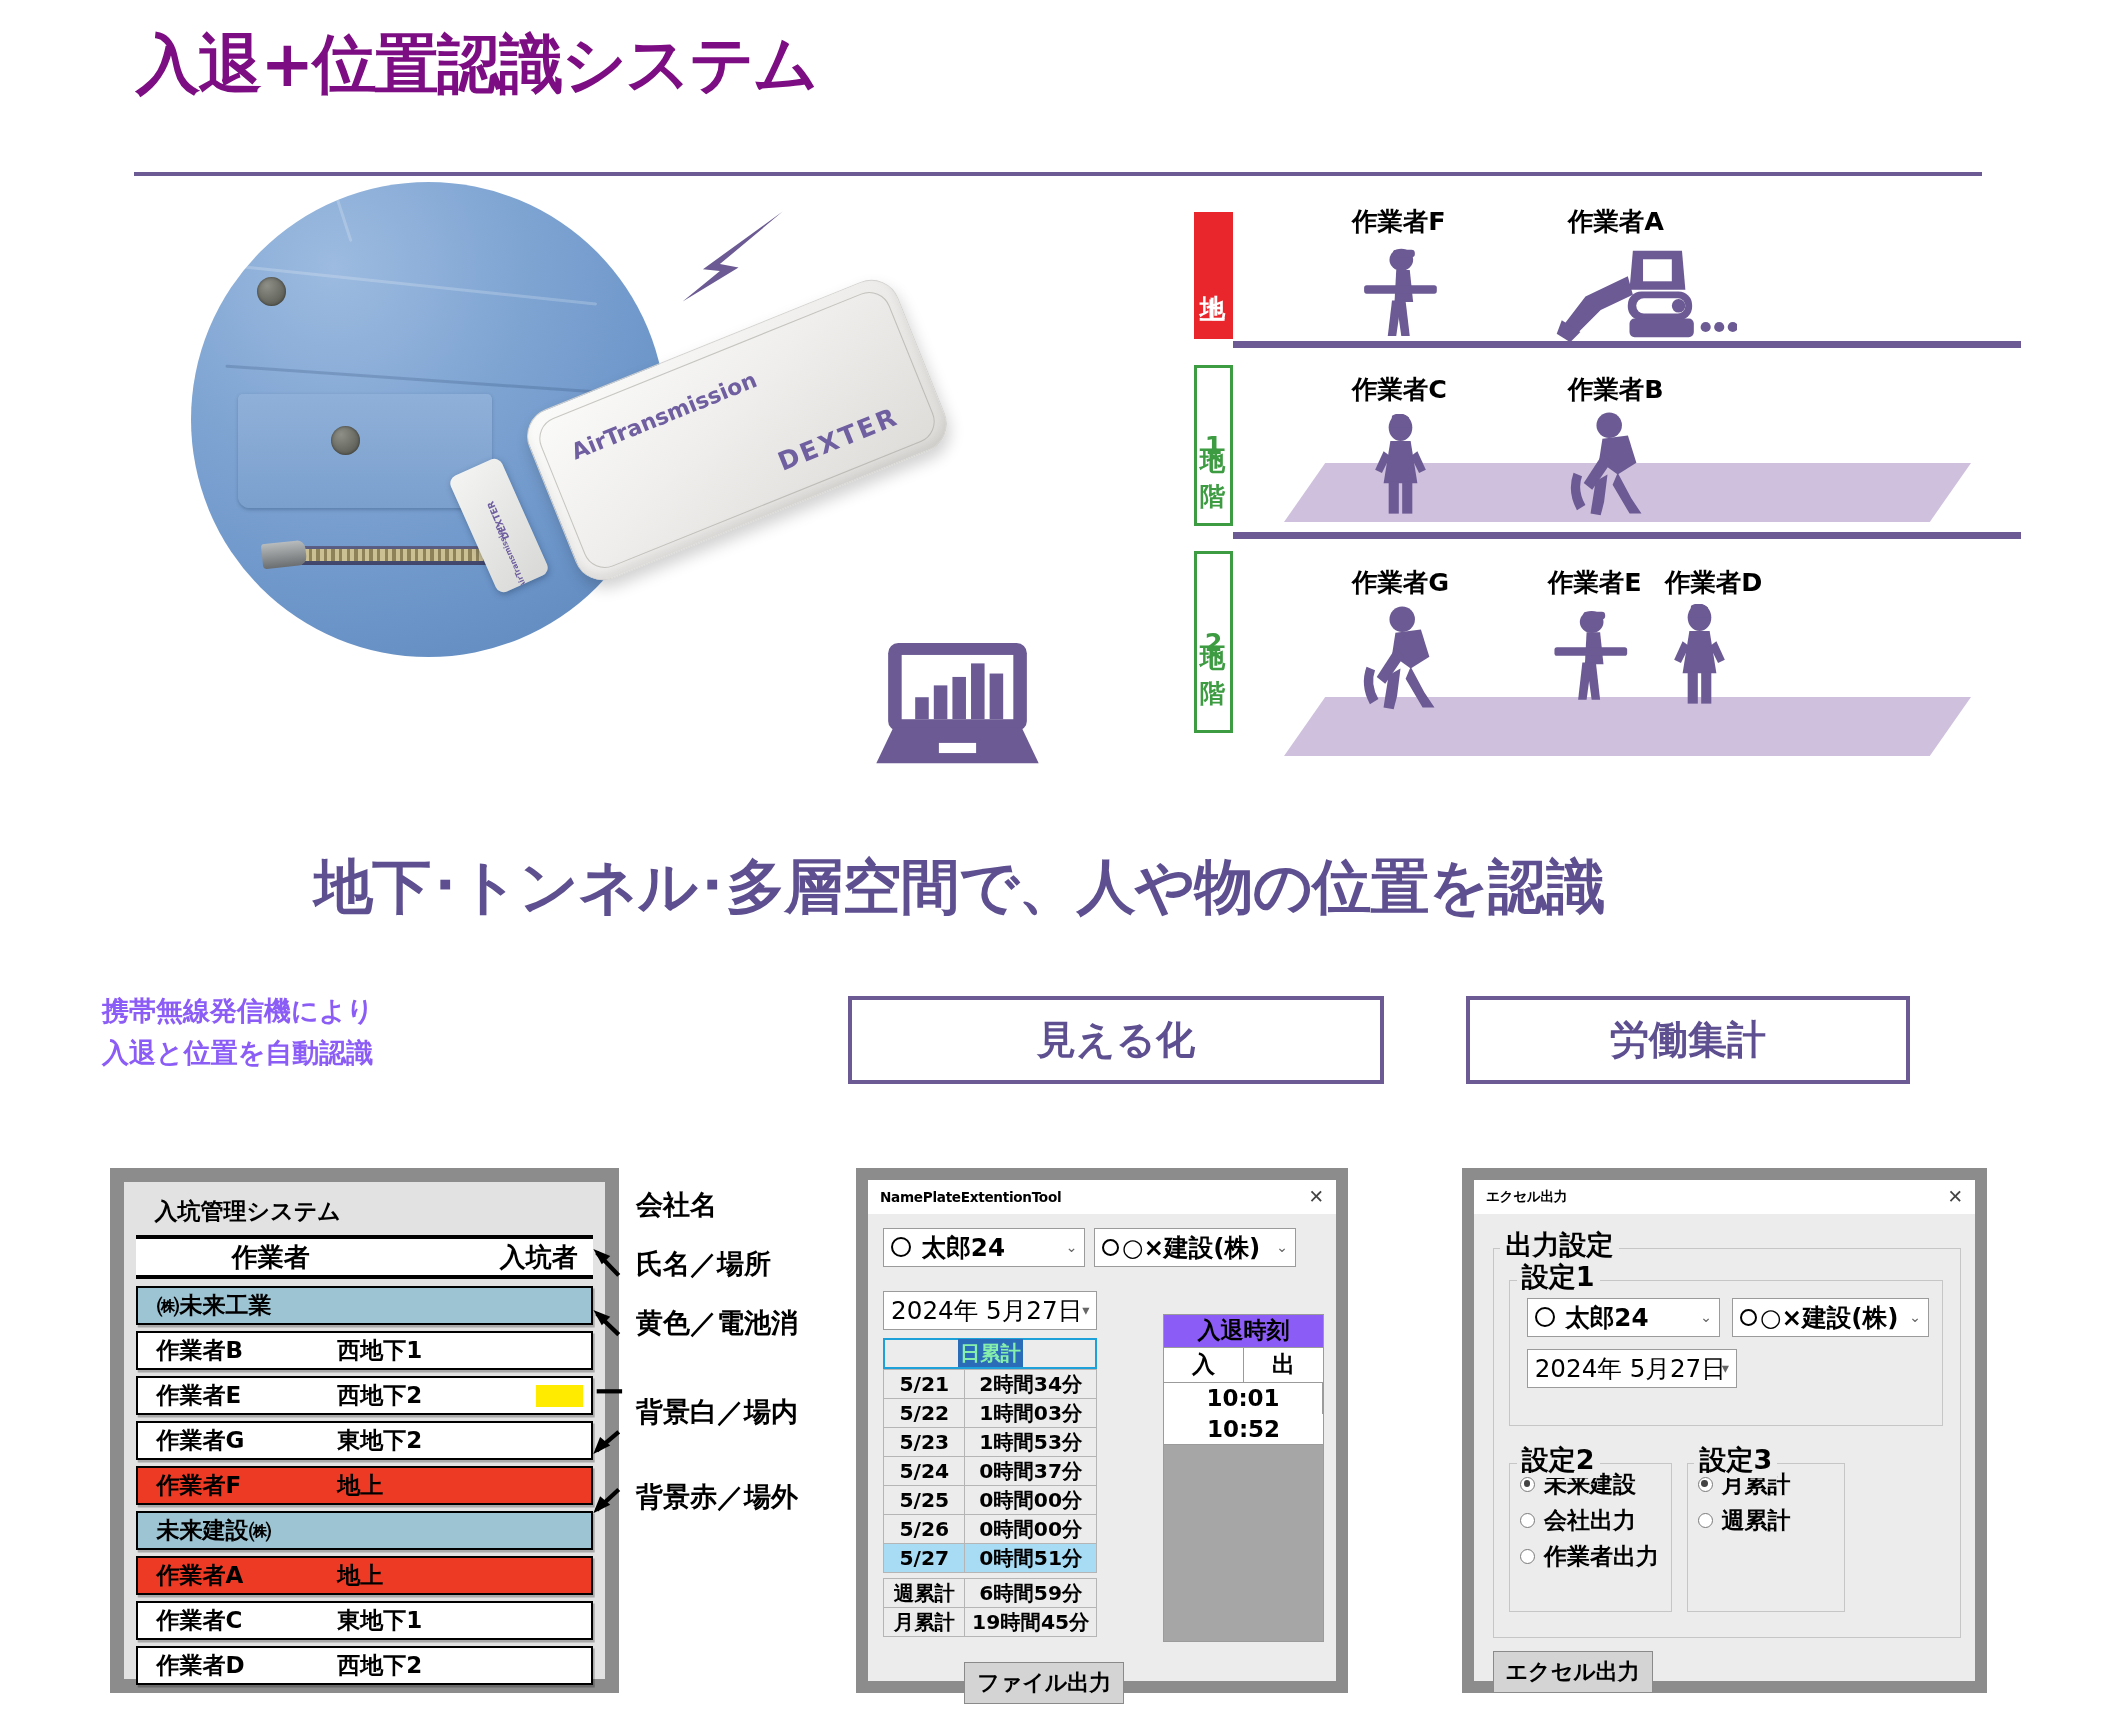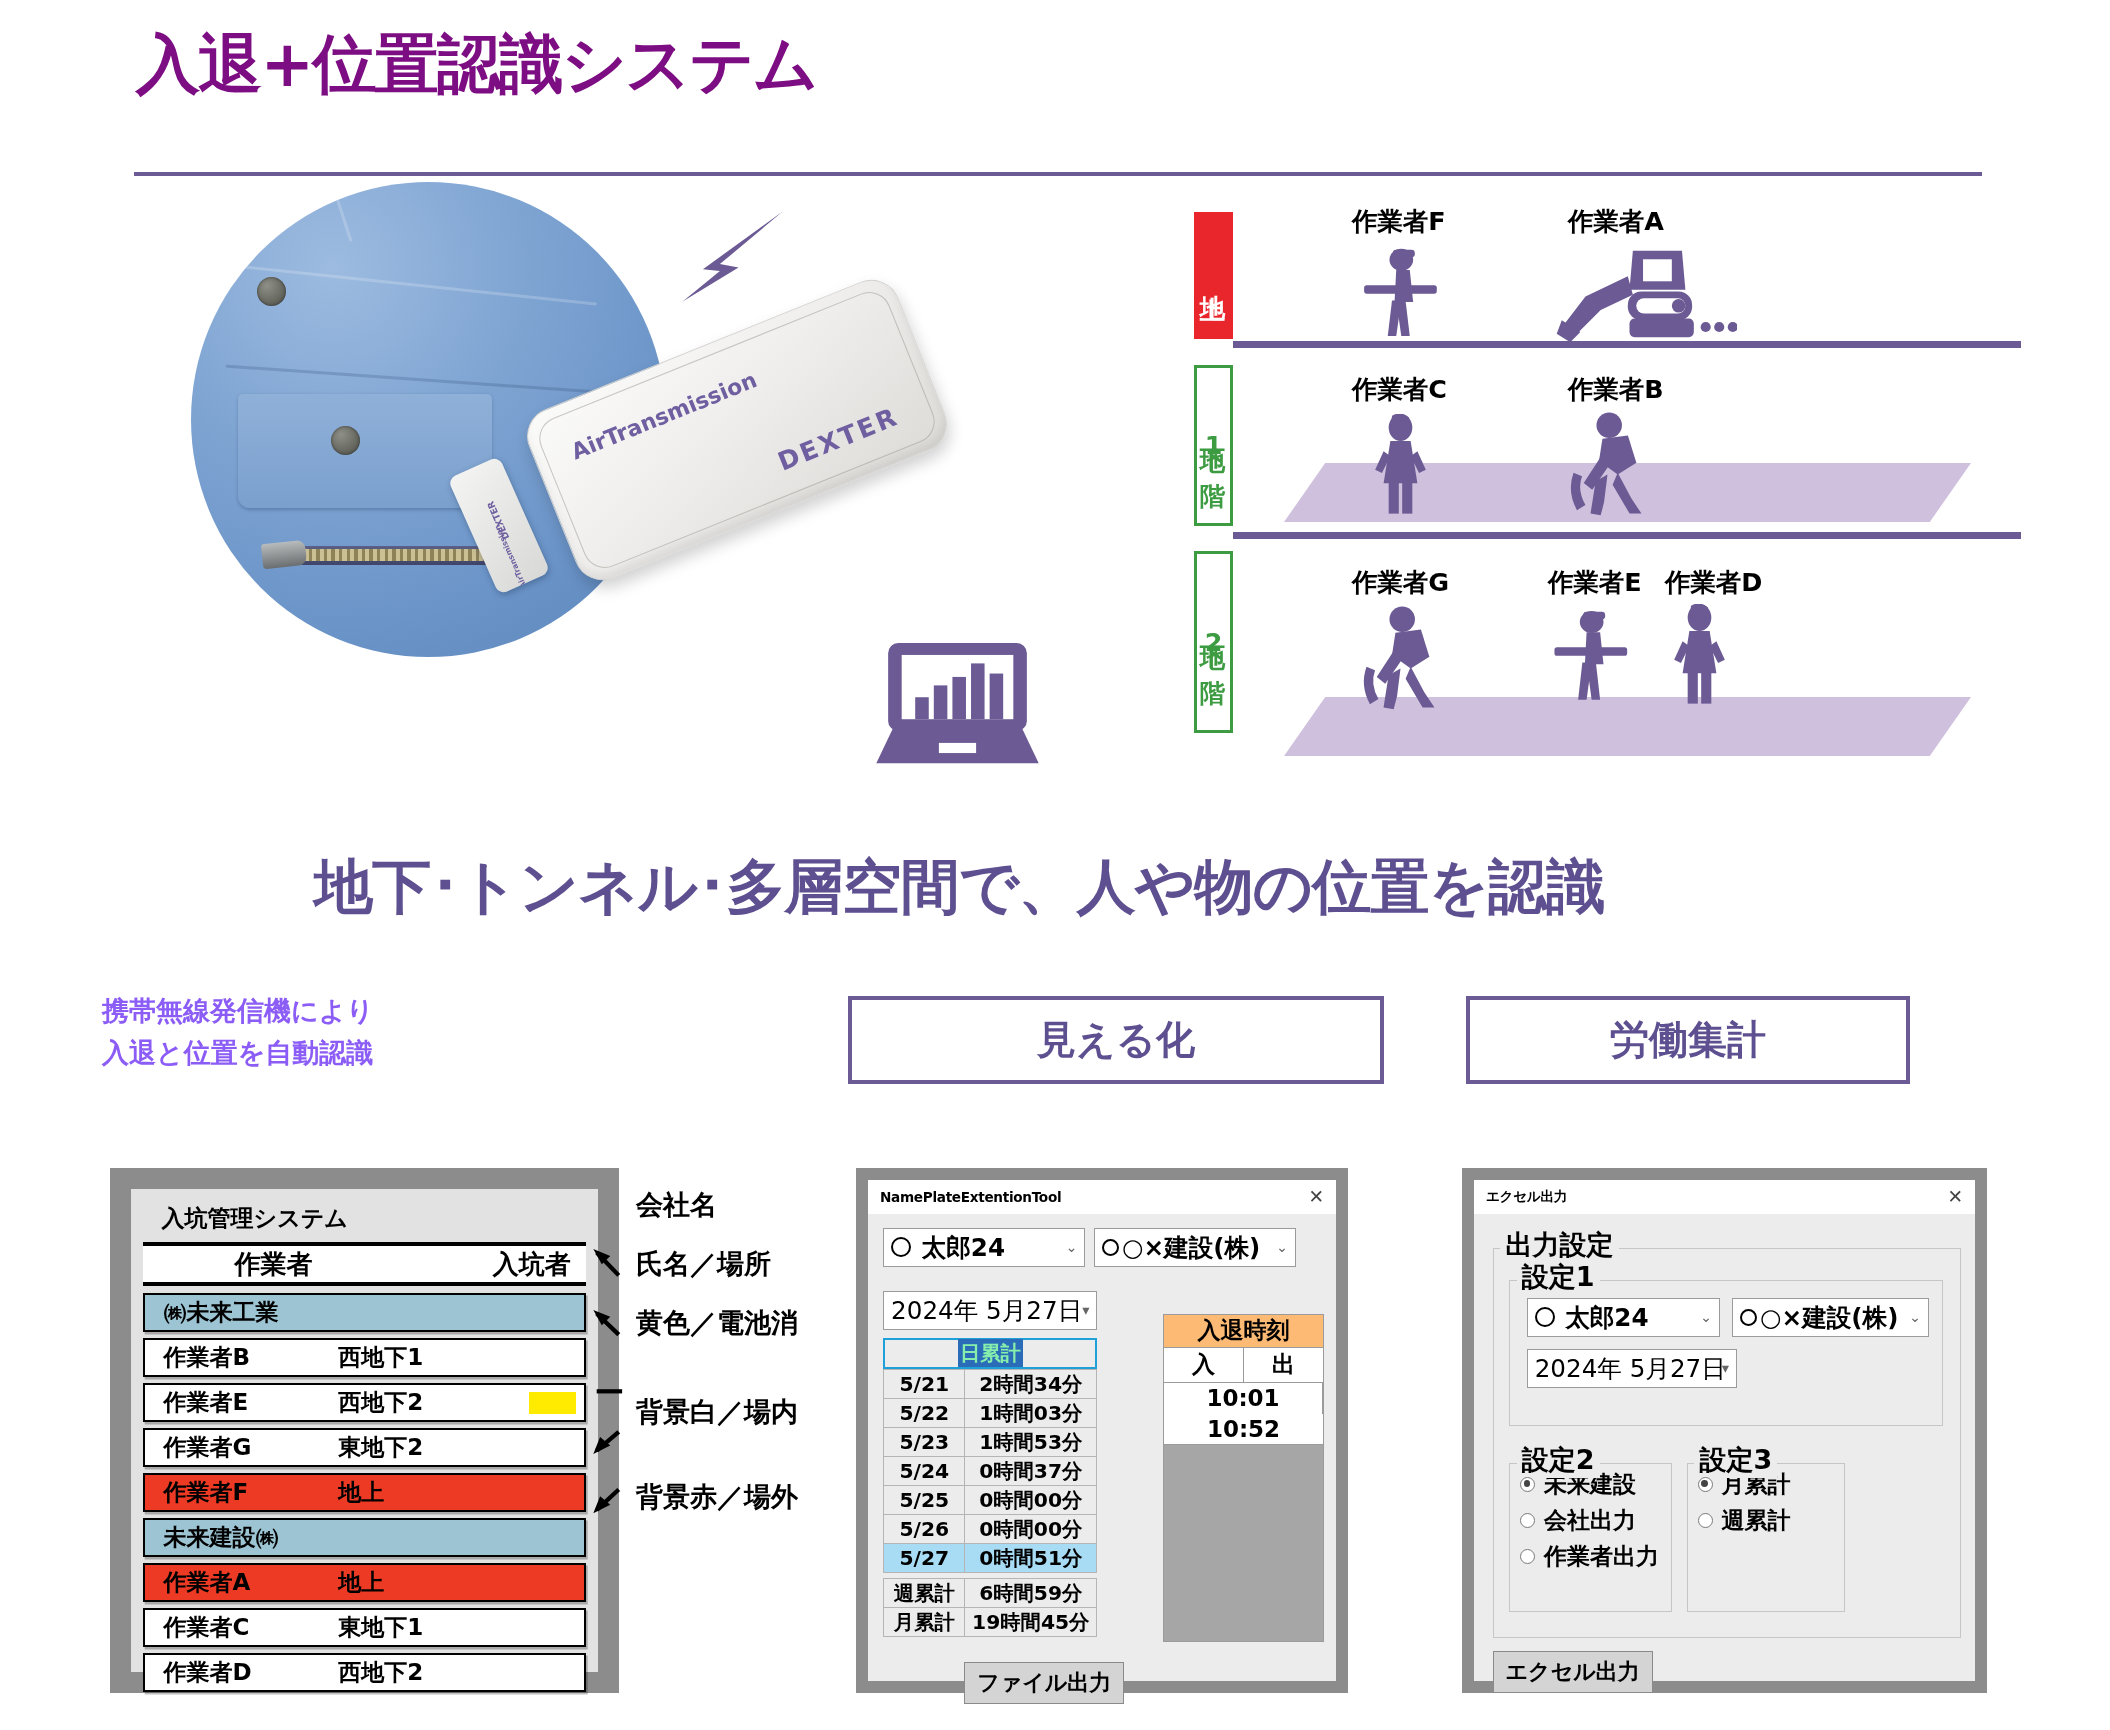--- a/index.html
+++ b/index.html
@@ -156,21 +156,21 @@
     border: 4.2px solid #6b5a93; background: #fff;
     display: flex; align-items: center; justify-content: center;
     font-size: 39px; font-weight: 700; color: #5e5090;
   }
   .sec-box.mieru { left: 848px; top: 996px; width: 536px; }
   .sec-box.roudou { left: 1466px; top: 996px; width: 444px; }
 
   
   .panel-left {
     position: absolute; left: 110px; top: 1168px; width: 509px; height: 525px;
-    background: #8c8c8c; padding: 21px;
+    background: #8c8c8c; padding: 14px;
   }
   .panel-left-inner { width: 100%; height: 100%; background: #e2e2e2; padding: 8.5px 12px; }
   .sys-title { font-size: 23px; font-weight: 700; color: #000; padding: 5.1px 0 8.5px 18.6px; }
   .hdr-row {
     background: #fff; border-top: 4.2px solid #000; border-bottom: 4.2px solid #000;
     display: flex; align-items: center; height: 44px; padding: 0 5.1px;
   }
   .hdr-row .c1 { width: 58%; text-align: center; font-size: 26px; font-weight: 700; }
   .hdr-row .c2 { width: 42%; text-align: right; padding-right: 10.2px; font-size: 26px; font-weight: 700; }
   .rows { margin-top: 6.8px; }
@@ -548,21 +548,21 @@
                 </tr>
           </tbody>
             </table>
         </div>
 
         <div style="margin-top:25.4px;margin-left:81px;">
           <span class="btn">ファイル出力</span>
         </div>
 
         <div style="position:absolute;left:295px;top:100px;width:161px;">
-          <div style="border:1.7px solid #9b9b9b;background:#fdba74;text-align:center;font-size:23px;font-weight:700;height:34px;line-height:30.5px;">入退時刻</div>
+          <div style="border:1.7px solid #9b9b9b;background:#8b5cf6;text-align:center;font-size:23px;font-weight:700;height:34px;line-height:30.5px;">入退時刻</div>
           <div style="display:flex;border:1.7px solid #9b9b9b;border-top:none;background:#fff;">
             <div style="flex:1;text-align:center;font-size:23px;font-weight:700;border-right:1.7px solid #9b9b9b;height:34px;line-height:32px;">入</div>
             <div style="flex:1;text-align:center;font-size:23px;font-weight:700;height:34px;line-height:32px;">出</div>
           </div>
           <div style="display:flex;border:1.7px solid #9b9b9b;border-top:none;background:#fff;flex-direction:column;">
             <div style="flex:1;text-align:center;font-size:23px;font-weight:700;border-right:1.7px solid #9b9b9b;height:32px;line-height:30.5px;">10:01</div>
             <div style="flex:1;text-align:center;font-size:23px;font-weight:700;height:32px;line-height:30.5px;">10:52</div>
           </div>
           <div style="border:1.7px solid #9b9b9b;border-top:none;background:#a6a6a6;height:197px;"></div>
         </div>

